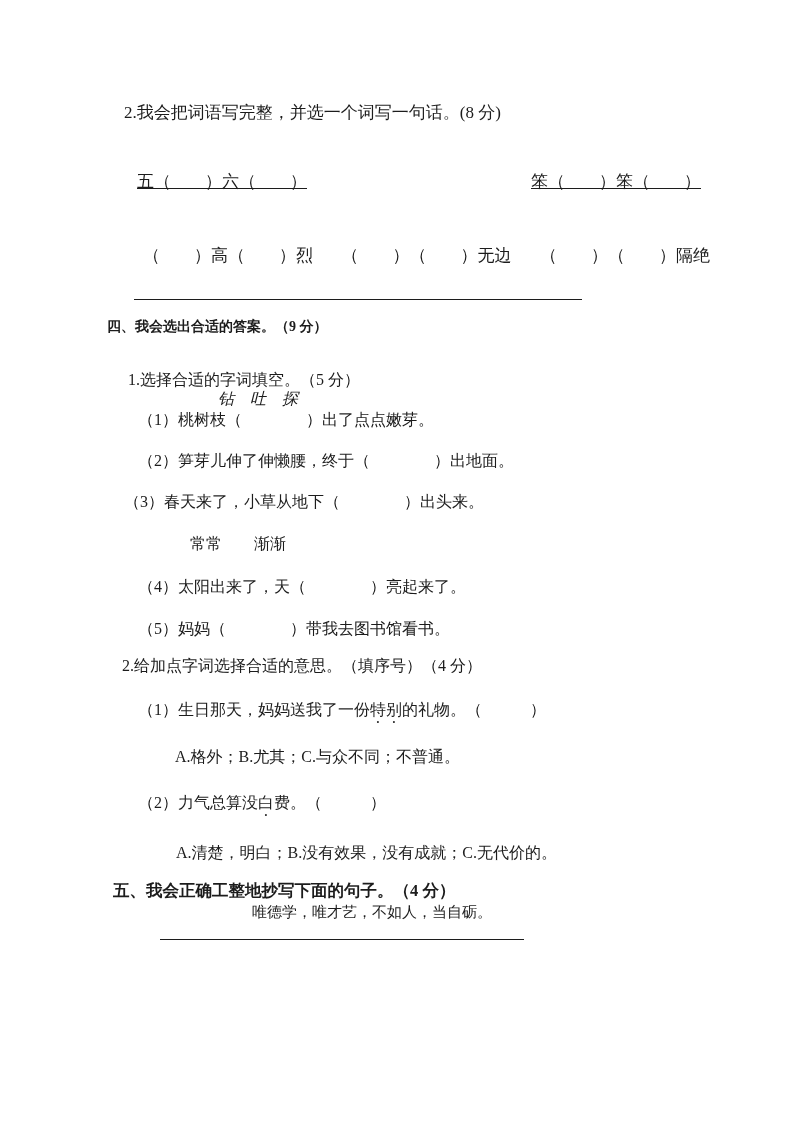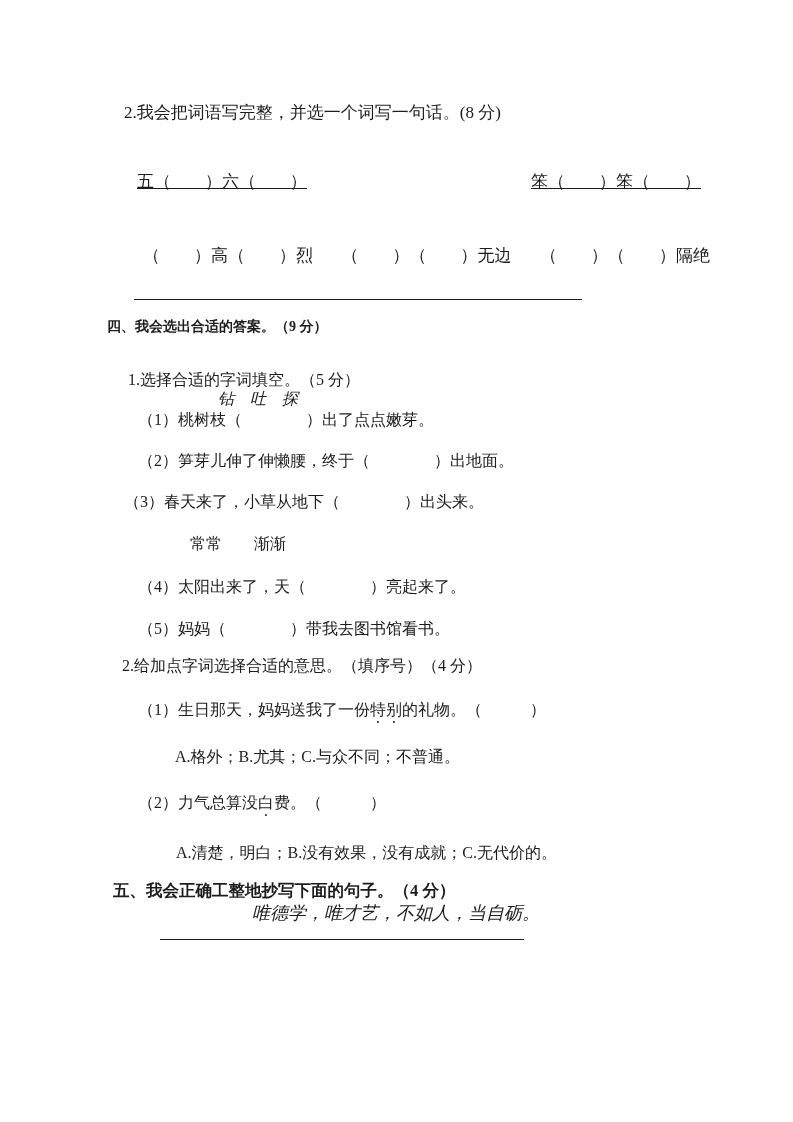--- a/index.html
+++ b/index.html
@@ -110,21 +110,21 @@
   <div class="line" style="left:175px; top:747px;">A.格外；B.尤其；C.与众不同；不普通。</div>
 
   <div class="line" style="left:138px; top:793px;">
     <span>（2）力气总算没</span><span class="emdot">白</span><span>费。（　　　）</span>
   </div>
 
   <div class="line" style="left:176px; top:843px;">A.清楚，明白；B.没有效果，没有成就；C.无代价的。</div>
 
   <div class="line bold" style="left:82px; top:881px; font-size:16.5px;margin-left:31px;">五、我会正确工整地抄写下面的句子。（4 分）</div>
 
-  <div class="line" style="left:252px; top:903px; font-size:18px;font-style:italic;">唯德学，唯才艺，不如人，当自砺。</div>
+  <div class="line" style="left:252px; top:903px; font-size:15px;">唯德学，唯才艺，不如人，当自砺。</div>
 
   <div class="tz-row" style="left:160px; top:939px;">
       <div class="tz-cell"></div>
       <div class="tz-cell"></div>
       <div class="tz-cell"></div>
       <div class="tz-cell"></div>
       <div class="tz-cell"></div>
       <div class="tz-cell"></div>
       <div class="tz-cell"></div>
       <div class="tz-cell"></div>

